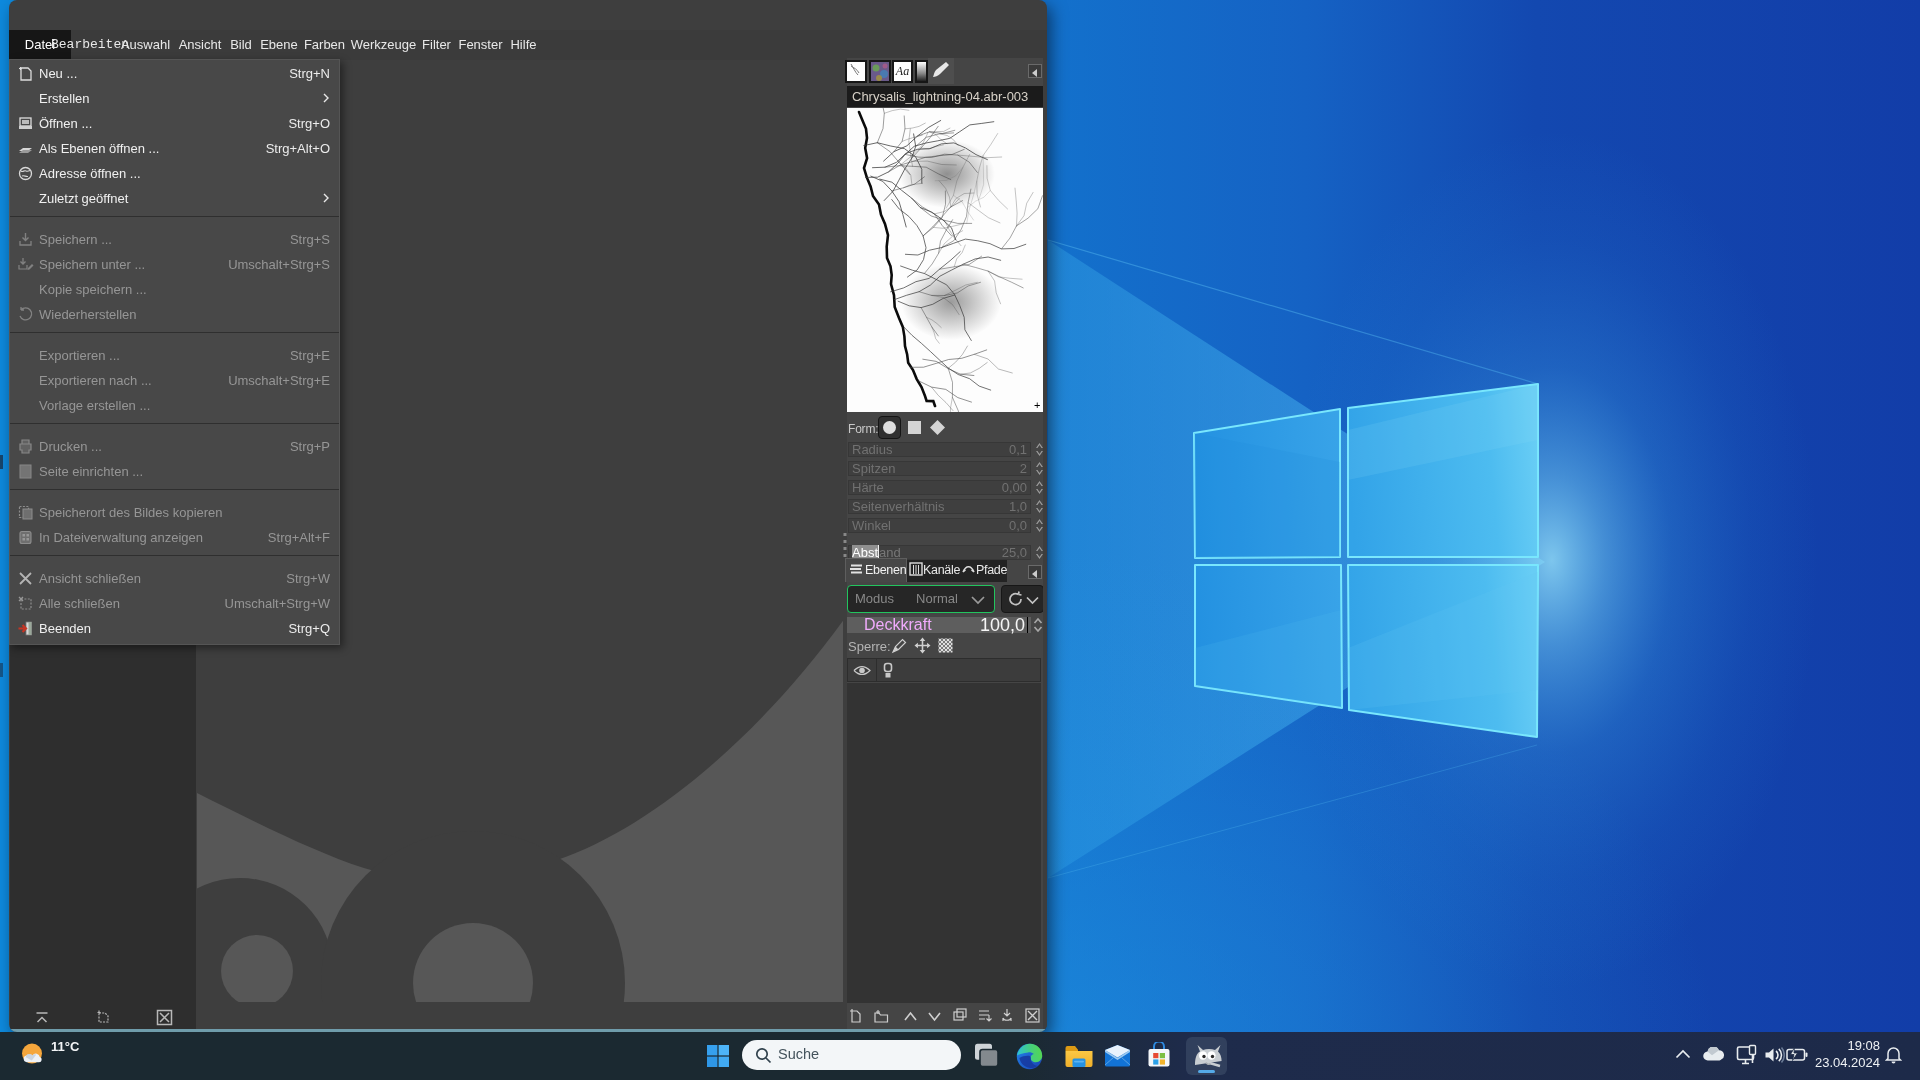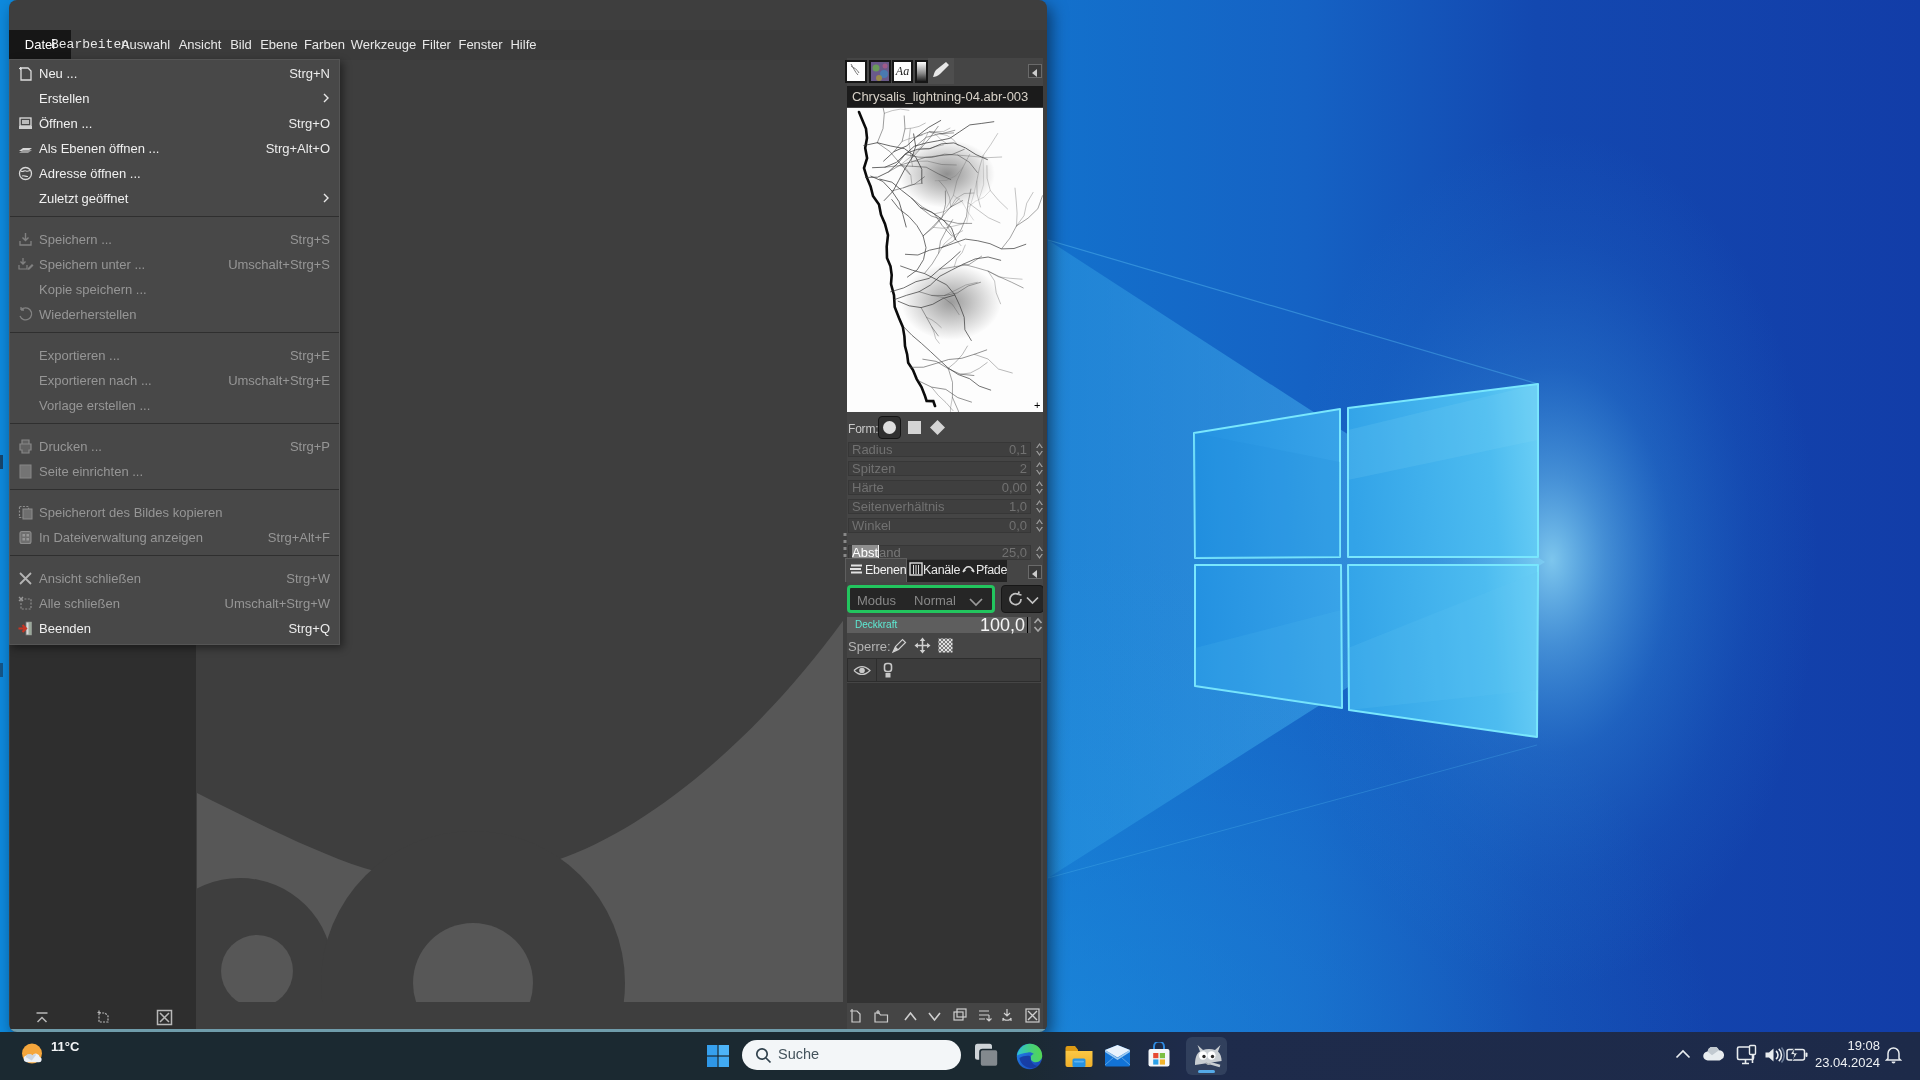--- a/index.html
+++ b/index.html
@@ -349,38 +349,38 @@
             <rect x="1" y="1" width="12" height="12" fill="none" stroke="#ddd" stroke-width="1.4"></rect>
             <path d="M4.5 3 v9 M7 3 v9 M9.5 3 v9" stroke="#ddd"></path>
           </svg>Kanäle</div>
       <div style="position:absolute;left:113px;top:502px;width:47px;height:22px;background:#232323;color:#e8e8e8;font-size:12.5px;line-height:21px;white-space:nowrap;overflow:hidden;letter-spacing:-0.3px;"><svg width="15" height="12" style="vertical-align:-1px;margin-left:1px;">
             <path d="M2 9 c3 -7 8 -7 11 0 M2 9 l2.5 -2 m6 0 l2.5 2" stroke="#ddd" fill="none" stroke-width="1.5"></path>
           </svg>Pfade</div>
       <div style="position:absolute;left:181px;top:507px;width:14px;height:14px;background:#3a3a3a;border:1px solid #6a6a6a;"><svg width="12" height="12">
             <path d="M8 2 v8 l-5 -4 z" fill="#ccc"></path>
           </svg></div>
 
-      <div style="position:absolute;left:0px;top:527px;width:148px;height:28px;background:#262626;border:3px solid #22c55e;border-radius:4px;">
+      <div style="position:absolute;left:0px;top:527px;width:148px;height:28px;background:#262626;border:1px solid #22c55e;border-radius:4px;">
         <span style="position:absolute;left:7px;top:5px;font-size:13px;color:#888;">Modus</span>
         <span style="position:absolute;right:36px;top:5px;font-size:13px;color:#888;">Normal</span>
         <svg style="position:absolute;right:9px;top:9px;" width="14" height="10">
             <path d="M1 2 l6 6 6 -6" fill="none" stroke="#9a9a9a" stroke-width="1.7"></path>
           </svg>
       </div>
       <div style="position:absolute;left:154px;top:527px;width:43px;height:28px;background:#262626;border:1px solid #171717;border-radius:4px;">
         <svg style="position:absolute;left:4px;top:5px;" width="17" height="17">
             <path d="M12.5 3.5 a5.5 5.5 0 1 0 2.5 4.5 M12.5 3.5 l0.5 -3 M12.5 3.5 l3 0.5" stroke="#c2c2c2" stroke-width="1.7" fill="none"></path>
           </svg>
         <svg style="position:absolute;right:4px;top:10px;" width="13" height="9">
             <path d="M1 1.5 l5.5 5.5 5.5 -5.5" fill="none" stroke="#c2c2c2" stroke-width="1.7"></path>
           </svg>
       </div>
 
       <div style="position:absolute;left:0px;top:559px;width:184px;height:16px;background:#5e5e5e;">
-        <span style="position:absolute;left:8px;top:0;font-size:10px;line-height:16px;color:#5eead4;">Deckkraft</span>
+        <span style="position:absolute;left:17px;top:0;font-size:16px;line-height:16px;color:#f0abfc;">Deckkraft</span>
         <span style="position:absolute;right:3px;top:0;font-size:18px;line-height:16px;color:#f6f6f6;border-right:1px solid #000;padding-right:2px;">100,0</span>
       </div>
       <div style="position:absolute;left:186px;top:558px;width:10px;height:18px;"><svg width="10" height="18">
             <path d="M1.5 7 l3.5 -4 3.5 4" fill="none" stroke="#a8a8a8" stroke-width="1.6"></path>
             <path d="M1.5 11 l3.5 4 3.5 -4" fill="none" stroke="#a8a8a8" stroke-width="1.6"></path>
           </svg></div>
 
       <div style="position:absolute;left:1px;top:581px;font-size:13px;color:#b4b4b4;">Sperre:</div>
       <svg style="position:absolute;left:44px;top:580px;" width="16" height="16">
           <path d="M2 14 l2.5 -5.5 7 -7 3 3 -7 7 z" fill="none" stroke="#d0d0d0" stroke-width="1.2"></path>

